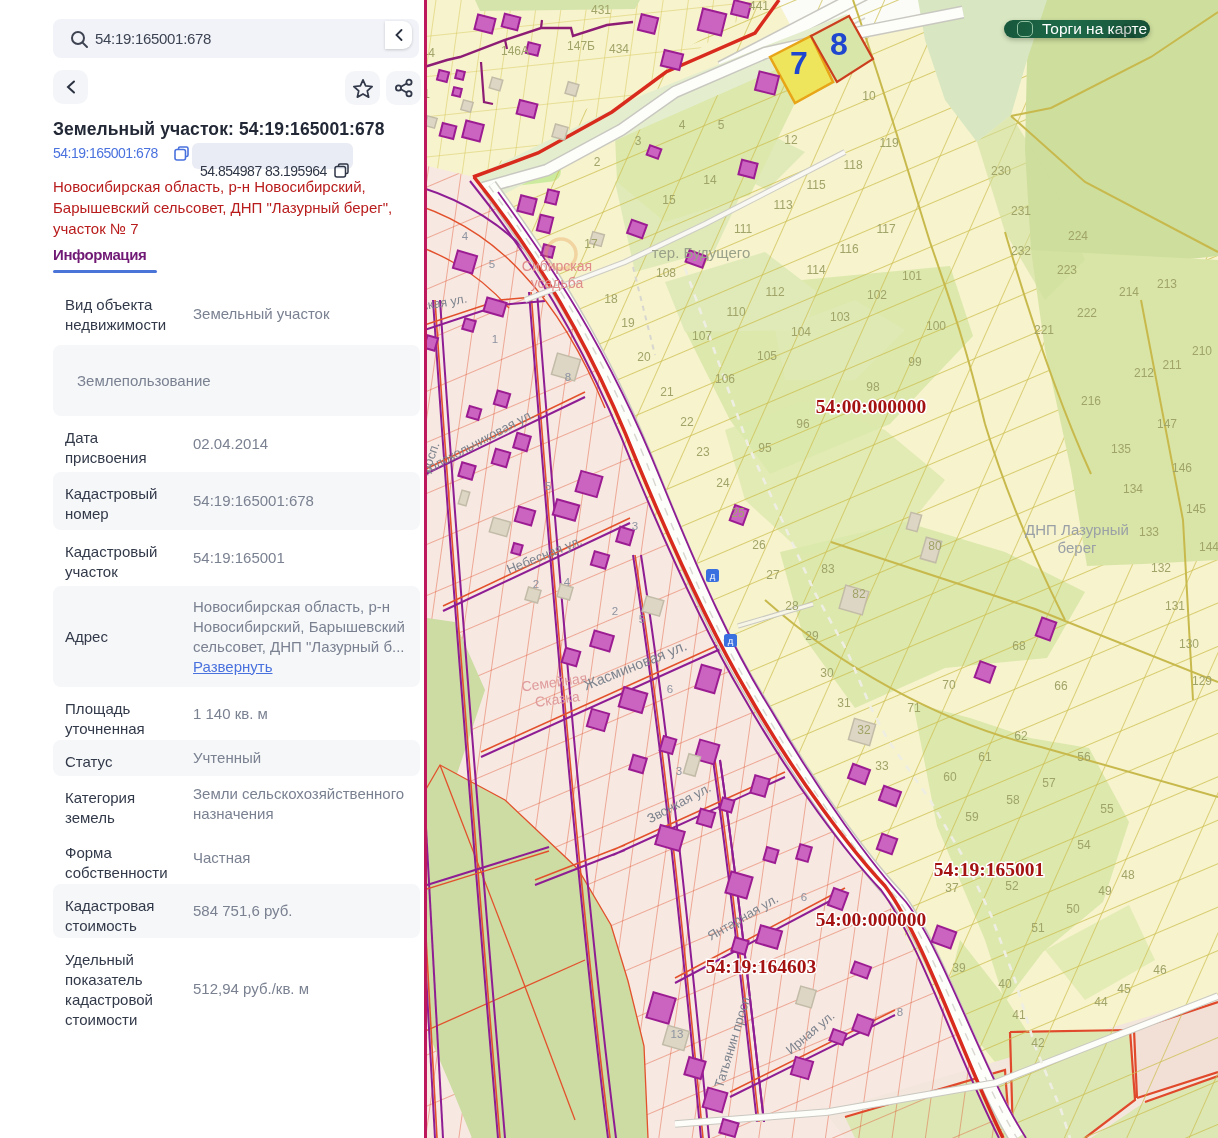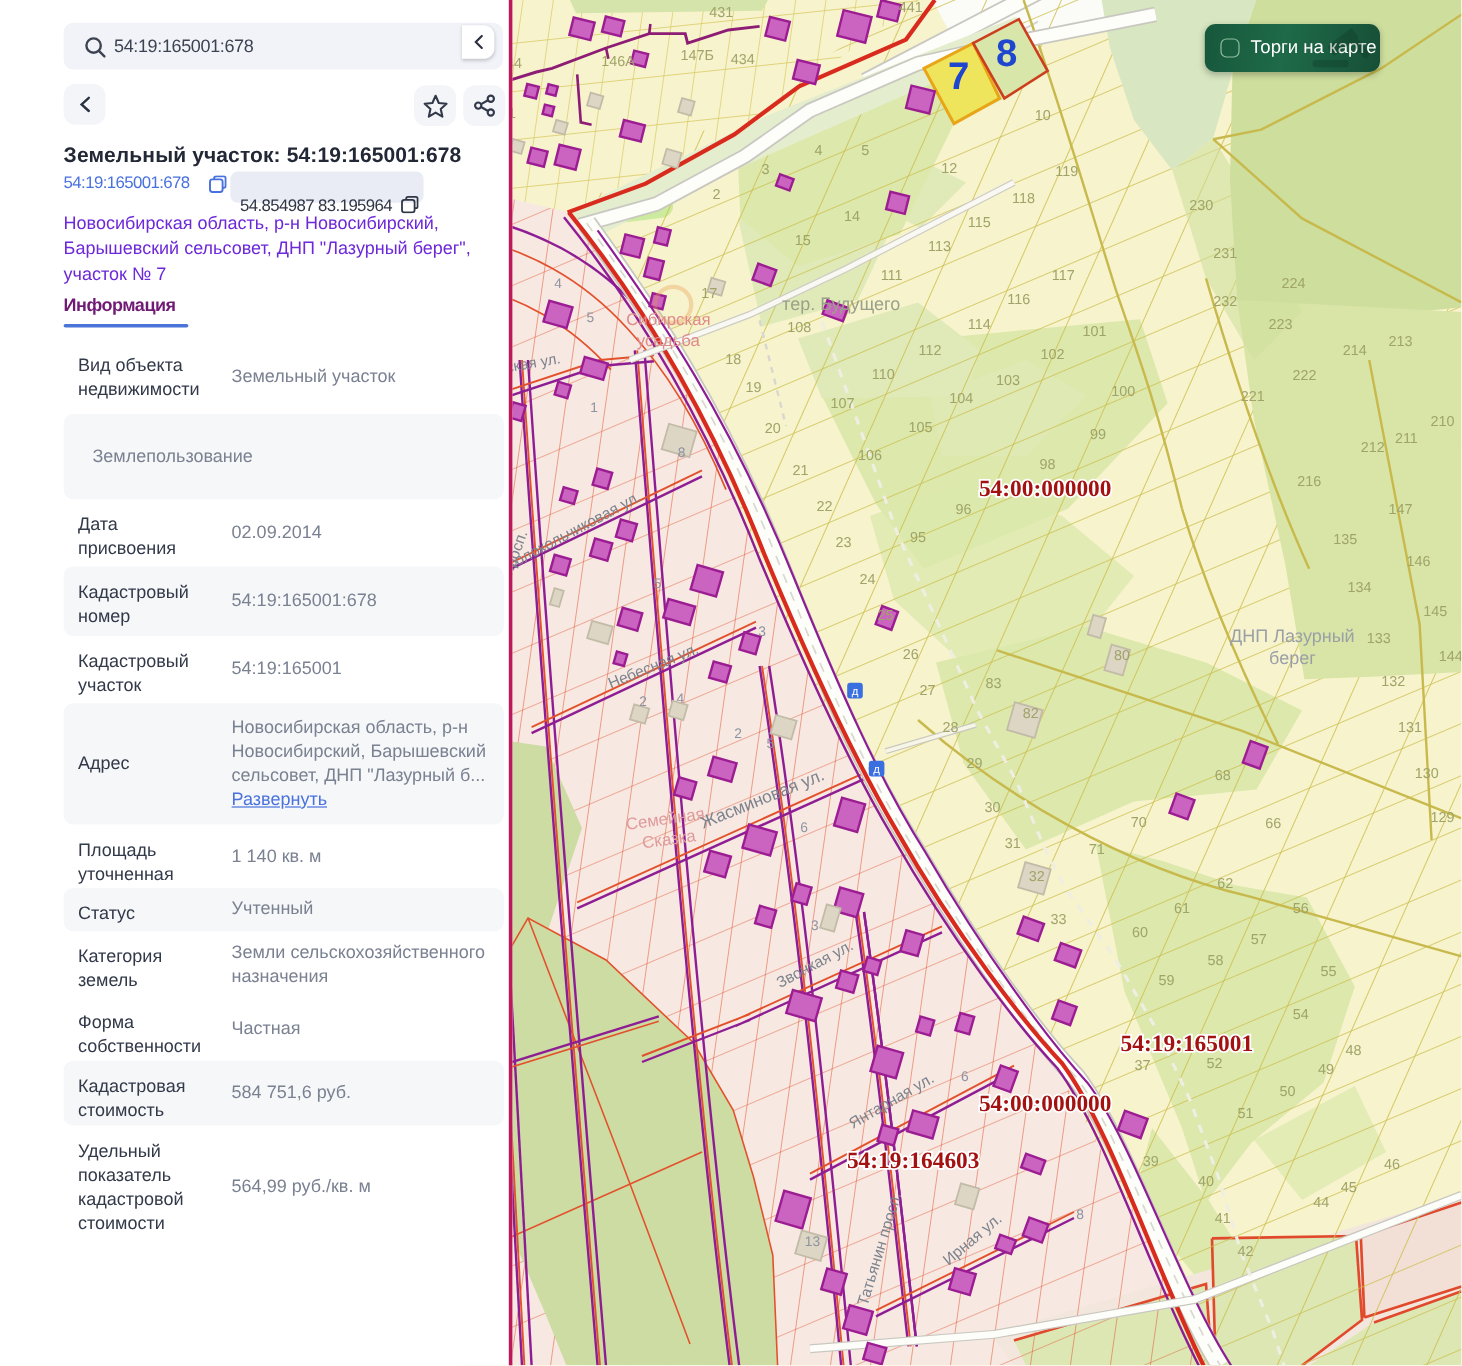--- a/index.html
+++ b/index.html
@@ -7,32 +7,32 @@
   .page { position:relative; width:1218px; height:1138px; }
   .sidebar { position:absolute; left:0; top:0; width:384px; height:1138px; background:#fff; border-right:3px solid #be185d; z-index:5;margin-left:43px; }
   .searchbox { position:absolute; left:10px; top:19px; width:366px; height:39px; background:#f2f3f8; border-radius:8px; display:flex; align-items:center; }
   .searchbox .txt { color:#3c4352; font-size:15px; margin-left:42px; letter-spacing:-0.3px; }
   .searchbox .x { position:absolute; right:16px; top:10px; width:18px; height:18px; }
   .iconbtn { position:absolute; background:#f4f5f8; border-radius:10px; width:35px; height:34px; display:flex; align-items:center; justify-content:center; }
   .title { position:absolute; left:10px; top:119px; font-size:17.5px; font-weight:bold; color:#222836; letter-spacing:0.1px; }
   .chiprow { position:absolute; left:10px; top:144px; height:26px; }
   .bluechip { color:#4a72de; font-size:14px; letter-spacing:-0.5px; }
   .greychip { position:absolute; left:139px; top:-1px; height:26px; background:#e9ecf4; border-radius:6px; color:#2f3646; font-size:14px; letter-spacing:-0.5px; padding:18px 8px 2px; white-space:nowrap; }
-  .addr { position:absolute; left:10px; top:176px; width:340px; font-size:15px; line-height:21px; color:#6d28d9; }
+  .addr { position:absolute; left:10px; top:176px; width:340px; font-size:15px; line-height:21px; color:#b91c1c; }
   .tab { position:absolute; left:10px; top:246px; font-size:15px; letter-spacing:-0.4px; font-weight:bold; color:#701a75; }
   .tabline { position:absolute; left:10px; top:270px; width:104px; height:3px; background:#4a74d8; border-radius:2px; }
   .tbl { position:absolute; left:10px; top:283px; width:367px; }
   .row { display:flex; padding:11px 0 11px 12px; border-radius:8px; }
   .row.g { background:#f6f7f9; }
   .row .lab { width:116px; flex:none; color:#323949; font-size:15px; line-height:20px; padding-top:1px;}
   .row .val { margin-left:12px; color:#7a8191; font-size:15px; line-height:20px; align-self:center; }
   .row .val a { color:#4a72de; text-decoration:underline; }
   .mapwrap { position:absolute; left:385px; top:0; width:833px; height:1138px; background:#f7f3cd; overflow:hidden; }
   .backtab { position:absolute; left:385px; top:21px; width:27px; height:28px; background:#fff; border-radius:0 9px 9px 0; box-shadow:0 1px 3px rgba(0,0,0,0.18); z-index:6; display:flex; align-items:center; justify-content:center; }
-  .torgi { position:absolute; left:1004px; top:20px; width:146px; height:40px; background:linear-gradient(100deg,#17573b 0%, #1e6a49 45%, #174f36 100%); border-radius:9px; z-index:6; display:flex; align-items:center; box-shadow:0 2px 5px rgba(0,0,0,0.25); overflow:hidden;}
+  .torgi { position:absolute; left:1004px; top:20px; width:146px; height:18px; background:linear-gradient(100deg,#17573b 0%, #1e6a49 45%, #174f36 100%); border-radius:9px; z-index:6; display:flex; align-items:center; box-shadow:0 2px 5px rgba(0,0,0,0.25); overflow:hidden;}
   .torgi .cb { width:16px; height:16px; border:1.8px solid #8fbf9f; border-radius:5px; margin-left:13px; flex:none; }
   .torgi .t { color:#fff; font-size:15.5px; margin-left:9px; white-space:nowrap; }
 </style>
 </head>
 <body>
 <div class="page">
   <div class="mapwrap">
     <svg width="833" height="1138" viewBox="0 0 833 1138" xmlns="http://www.w3.org/2000/svg" style="position:absolute;left:0;top:0">
 <defs>
 <pattern id="pTLv" width="25" height="25" patternUnits="userSpaceOnUse" patternTransform="rotate(8)">
@@ -519,21 +519,21 @@
     <div class="tbl">
       <div class="row" style="height:62px">
           <div class="lab">Вид объекта недвижимости</div>
           <div class="val">Земельный участок</div>
         </div>
       <div class="row g" style="height:71px">
           <div class="val">Землепользование</div>
         </div>
       <div class="row" style="height:56px">
           <div class="lab">Дата присвоения</div>
-          <div class="val">02.09.2014</div>
+          <div class="val">02.04.2014</div>
         </div>
       <div class="row g" style="height:58px">
           <div class="lab">Кадастровый номер</div>
           <div class="val">54:19:165001:678</div>
         </div>
       <div class="row" style="height:56px">
           <div class="lab">Кадастровый участок</div>
           <div class="val">54:19:165001</div>
         </div>
       <div class="row g" style="height:101px">
@@ -555,17 +555,17 @@
       <div class="row" style="height:53px">
           <div class="lab">Форма собственности</div>
           <div class="val">Частная</div>
         </div>
       <div class="row g" style="height:54px">
           <div class="lab">Кадастровая стоимость</div>
           <div class="val">584 751,6 руб.</div>
         </div>
       <div class="row" style="height:102px">
           <div class="lab">Удельный показатель кадастровой стоимости</div>
-          <div class="val">564,99 руб./кв. м</div>
+          <div class="val">512,94 руб./кв. м</div>
         </div>
     </div>
   </div>
 </div>
 
 </body></html>

